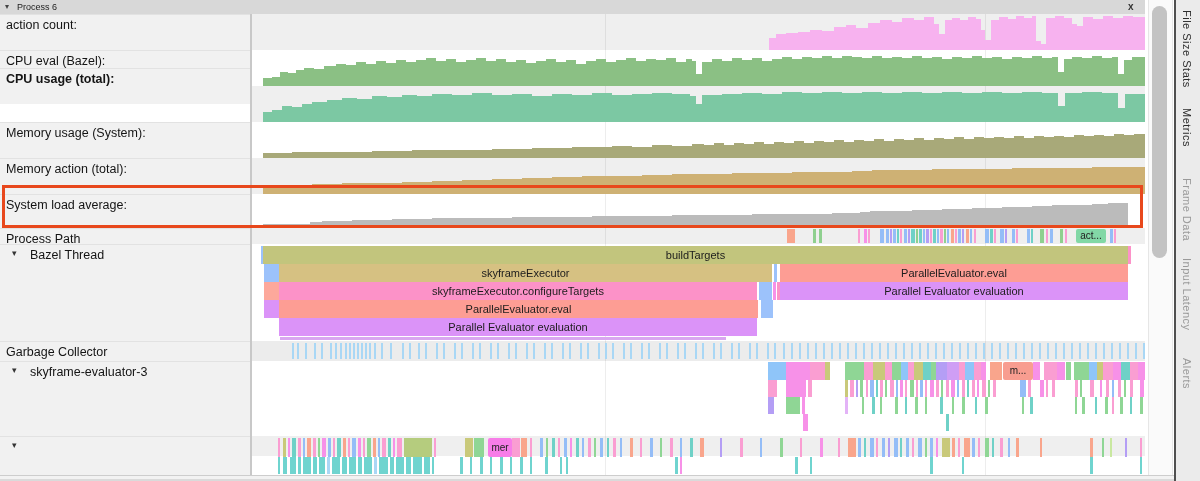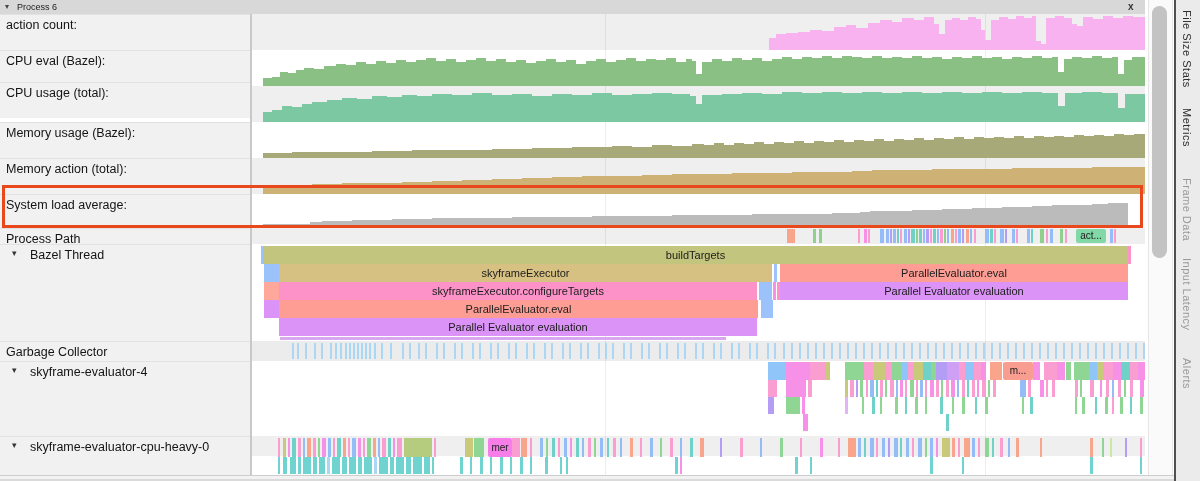--- a/index.html
+++ b/index.html
@@ -67,49 +67,48 @@
       <div class="stripe" style="top: 436px; height: 20px; background: rgb(239, 239, 239);"></div>
       <div class="stripe" style="top: 456px; height: 19px; background: rgb(255, 255, 255);"></div>
     </div>
   <div id="leftpanel">
       <div class="lrow" style="top: 14px; height: 36px;">
         <span class="lab">action count:</span>
       </div>
       <div class="lrow" style="top: 50px; height: 36px;">
         <span class="lab">CPU eval (Bazel):</span>
       </div>
-      <div class="lrow" style="top: 82px; height: 36px;">
+      <div class="lrow" style="top: 68px; height: 36px; font-weight: bold;">
         <span class="lab">CPU usage (total):</span>
       </div>
       <div class="lrow" style="top: 122px; height: 36px;">
-        <span class="lab">Memory usage (Bazel):</span>
+        <span class="lab">Memory usage (System):</span>
       </div>
       <div class="lrow" style="top: 158px; height: 36px;">
         <span class="lab">Memory action (total):</span>
       </div>
       <div class="lrow" style="top: 194px; height: 34px;">
         <span class="lab">System load average:</span>
       </div>
       <div class="lrow" style="top: 228px; height: 16px;">
         <span class="lab">Process Path</span>
       </div>
       <div class="lrow" style="top: 244px; height: 97px;">
         <span class="arr">▾</span>
         <span class="lab ind">Bazel Thread</span>
       </div>
       <div class="lrow" style="top: 341px; height: 20px;">
         <span class="lab">Garbage Collector</span>
       </div>
       <div class="lrow" style="top: 361px; height: 75px;">
         <span class="arr">▾</span>
-        <span class="lab ind">skyframe-evaluator-4</span>
+        <span class="lab ind">skyframe-evaluator-3</span>
       </div>
       <div class="lrow" style="top: 436px; height: 39px;">
         <span class="arr">▾</span>
-        <span class="lab ind">skyframe-evaluator-cpu-heavy-0</span>
       </div>
     </div>
   <div class="ldiv"></div>
   <div id="gridlines">
       <div class="grid" style="left: 605px;"></div>
       <div class="grid" style="left: 985px;"></div>
     </div>
   <div id="charts">
       <svg class="chart" width="893" height="36" style="left: 252px; top: 14px;">
         <path d="M0,36 L0,36 L0,36 L514,36 L514,36 L517,36 L517,24 L524,24 L524,20 L534,20 L534,19 L546,19 L546,18 L558,18 L558,16 L570,16 L570,17 L582,17 L582,13 L594,13 L594,11 L604,11 L604,14 L616,14 L616,9 L628,9 L628,6 L640,6 L640,8 L650,8 L650,4 L662,4 L662,6 L672,6 L672,3 L682,3 L682,10 L687,10 L687,20 L693,20 L693,6 L700,6 L700,4 L708,4 L708,6 L716,6 L716,3 L724,3 L724,5 L729,5 L729,16 L733,16 L733,26 L739,26 L739,6 L747,6 L747,3 L756,3 L756,5 L764,5 L764,2 L772,2 L772,4 L780,4 L780,2 L784,2 L784,27 L789,27 L789,30 L794,30 L794,4 L803,4 L803,2 L812,2 L812,4 L820,4 L820,10 L825,10 L825,12 L831,12 L831,3 L841,3 L841,5 L851,5 L851,2 L861,2 L861,4 L871,4 L871,2 L881,2 L881,3 L893,3 L893,2 L893,2 L893,36 Z" fill="#f7b2ef"></path>

